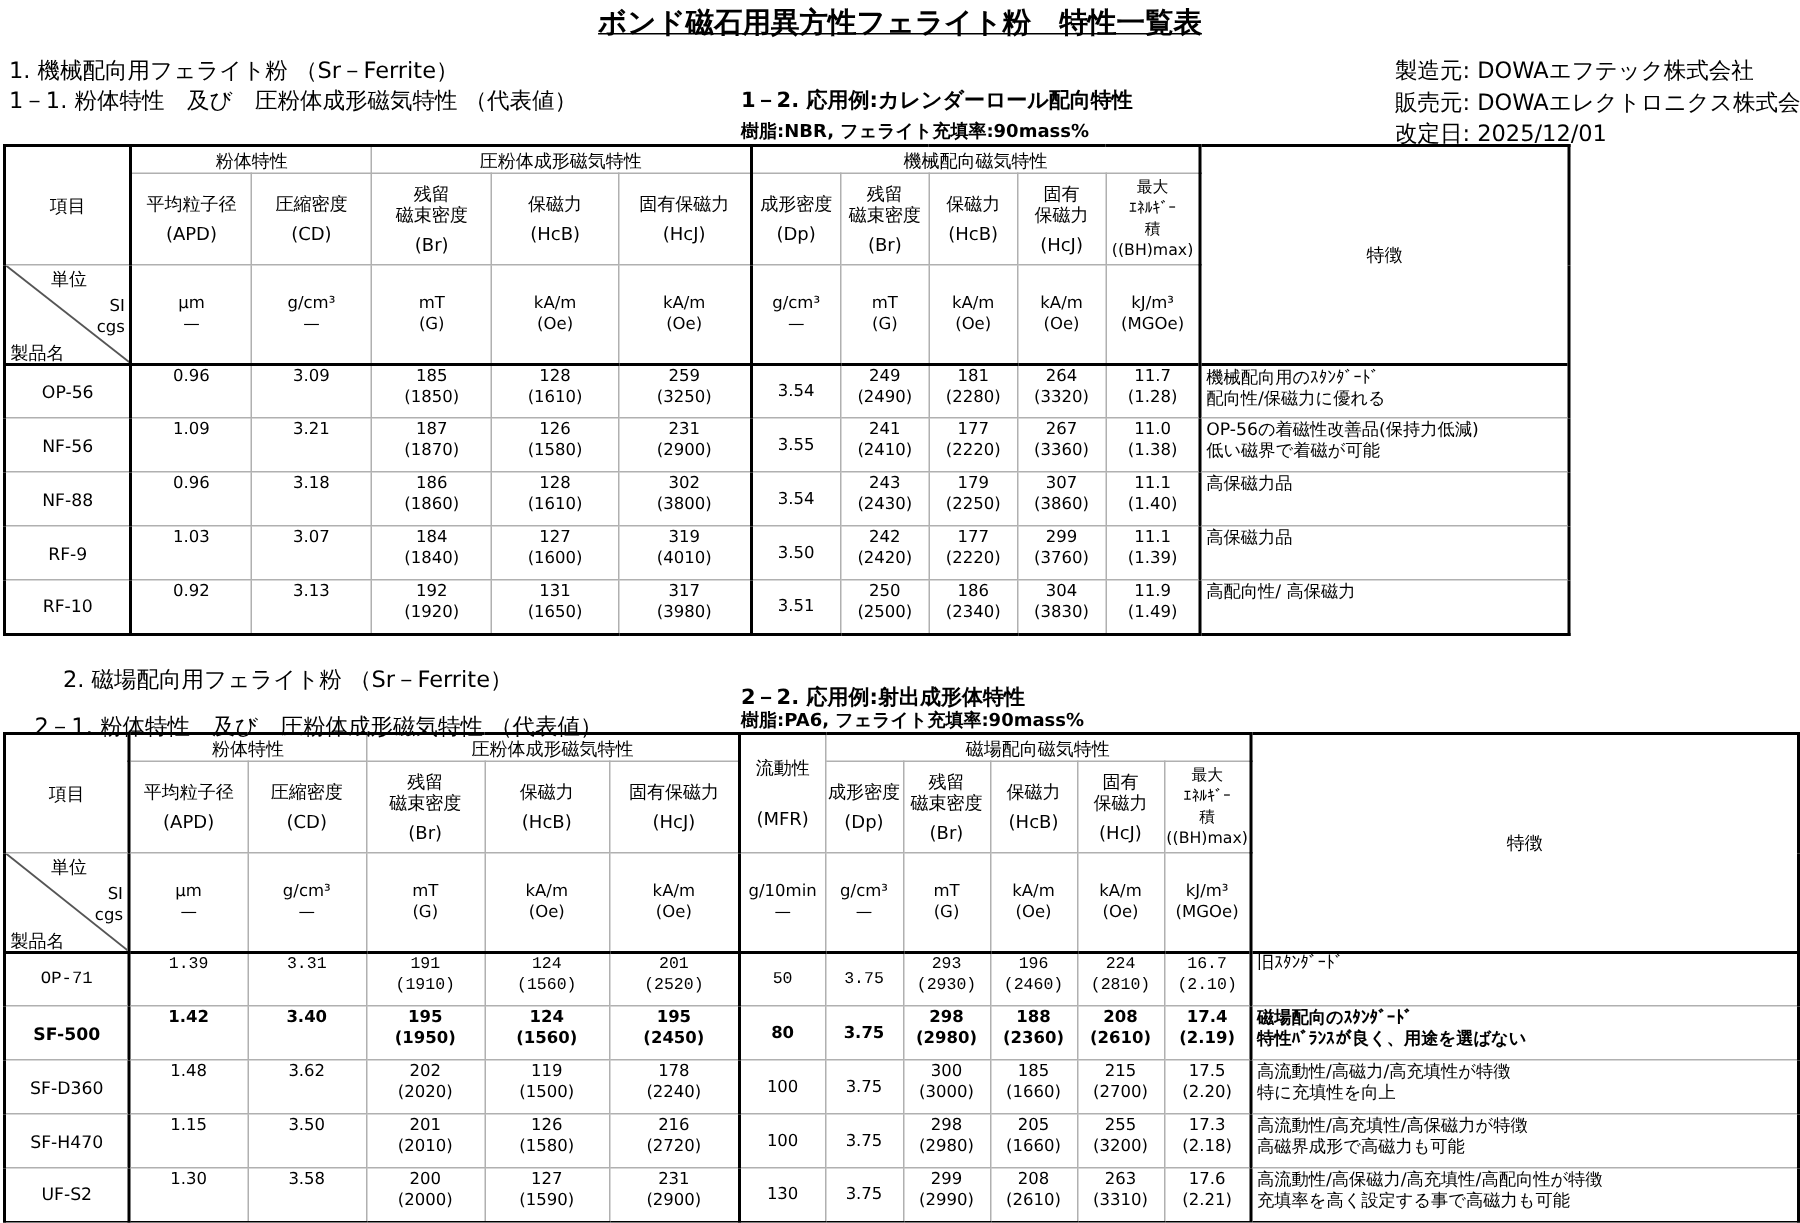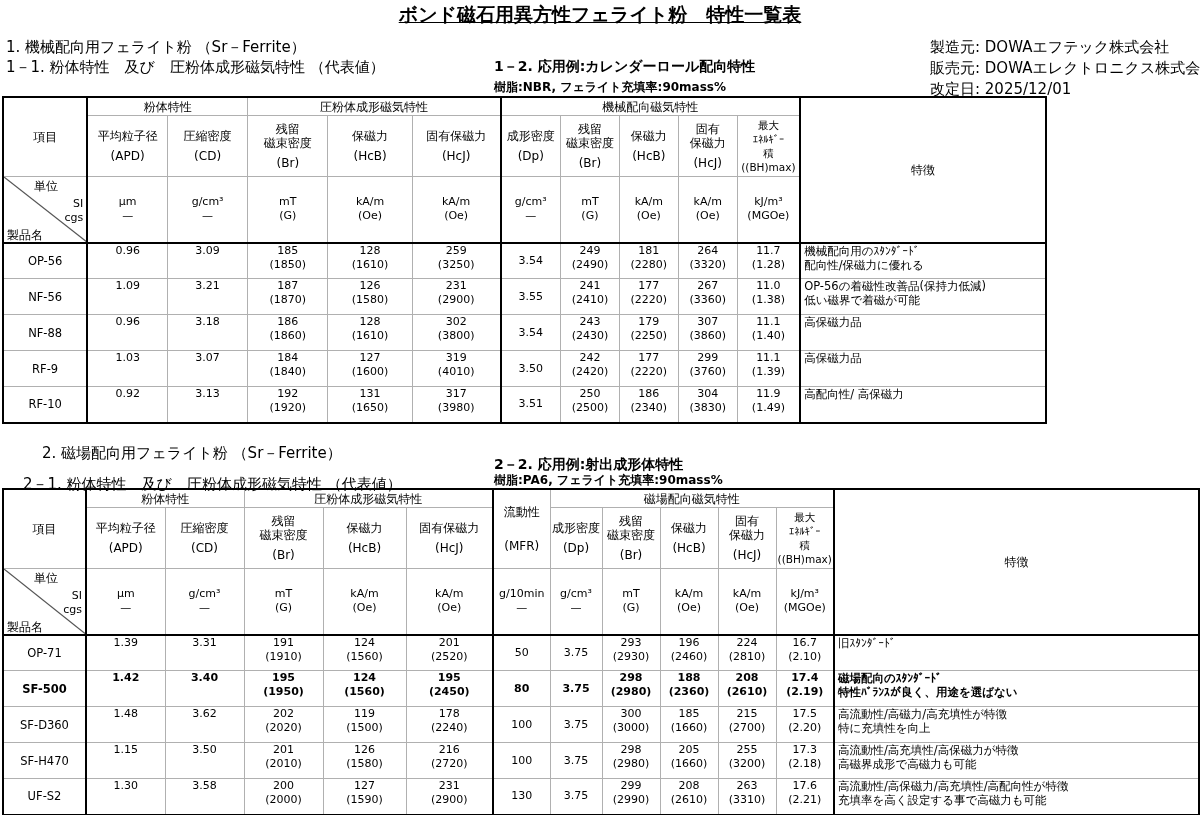--- a/index.html
+++ b/index.html
@@ -244,21 +244,21 @@
     <td class="bb br"><span>kA/m</span><br><span>(Oe)</span></td>
     <td class="bb"><span>g/10min</span><br><span>—</span></td>
     <td class="bb"><span>g/cm³</span><br><span>—</span></td>
     <td class="bb"><span>mT</span><br><span>(G)</span></td>
     <td class="bb"><span>kA/m</span><br><span>(Oe)</span></td>
     <td class="bb"><span>kA/m</span><br><span>(Oe)</span></td>
     <td class="bb"><span>kJ/m³</span><br><span>(MGOe)</span></td>
   </tr>
   </tbody>
     <tbody id="t2-body">
-      <tr style="height: 36px;">
+      <tr style="height: 36px; font-family: Liberation Mono, monospace;">
         <td class="name bl br">OP-71</td>
         <td class="val">1.39</td>
         <td class="val">3.31</td>
         <td class="val"><span>191</span><br><span>(1910)</span></td>
         <td class="val"><span>124</span><br><span>(1560)</span></td>
         <td class="val br"><span>201</span><br><span>(2520)</span></td>
         <td class="">50</td>
         <td class="">3.75</td>
         <td class="val"><span>293</span><br><span>(2930)</span></td>
         <td class="val"><span>196</span><br><span>(2460)</span></td>

